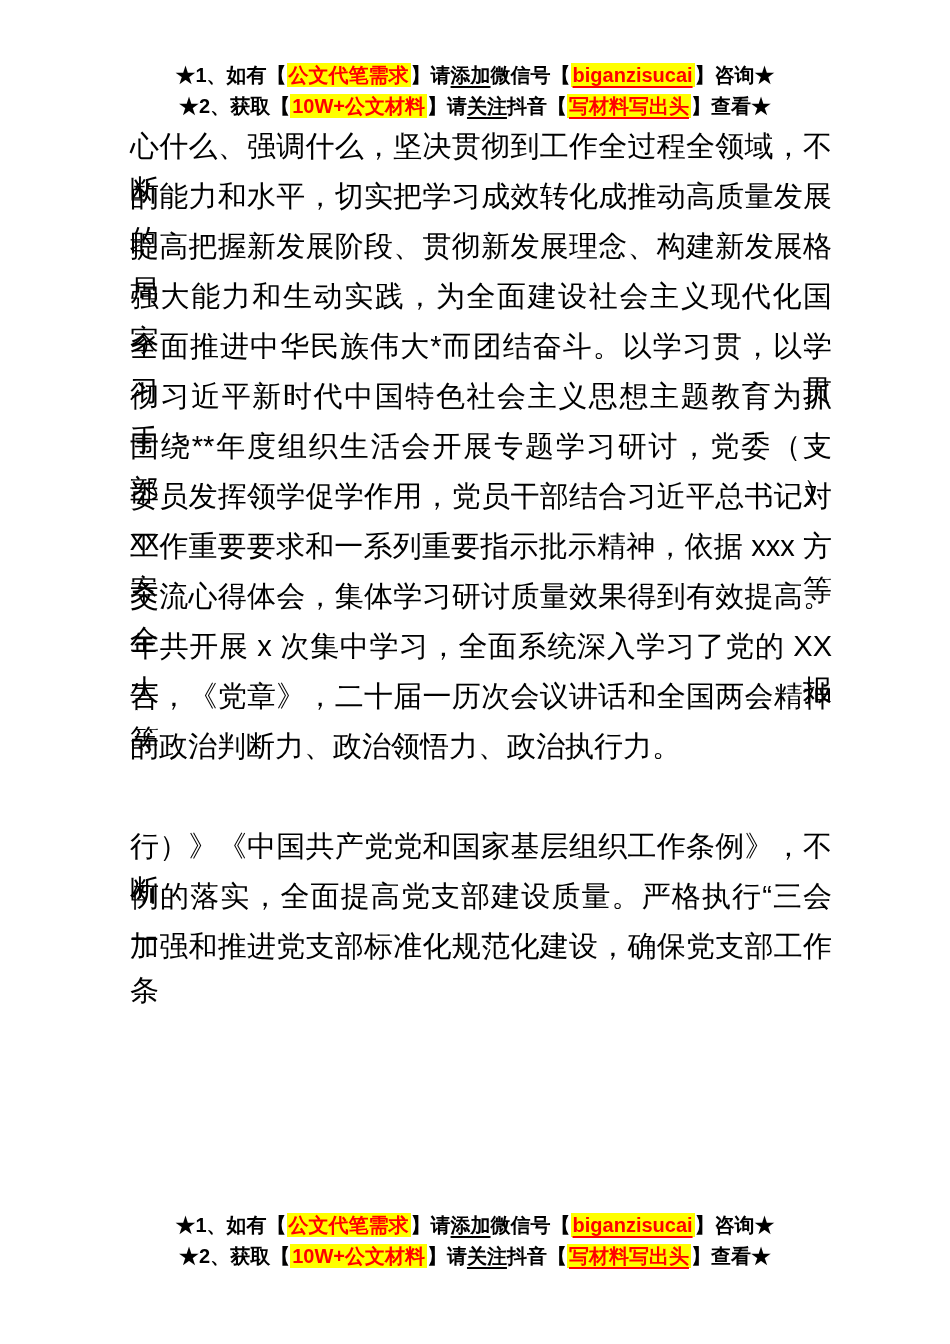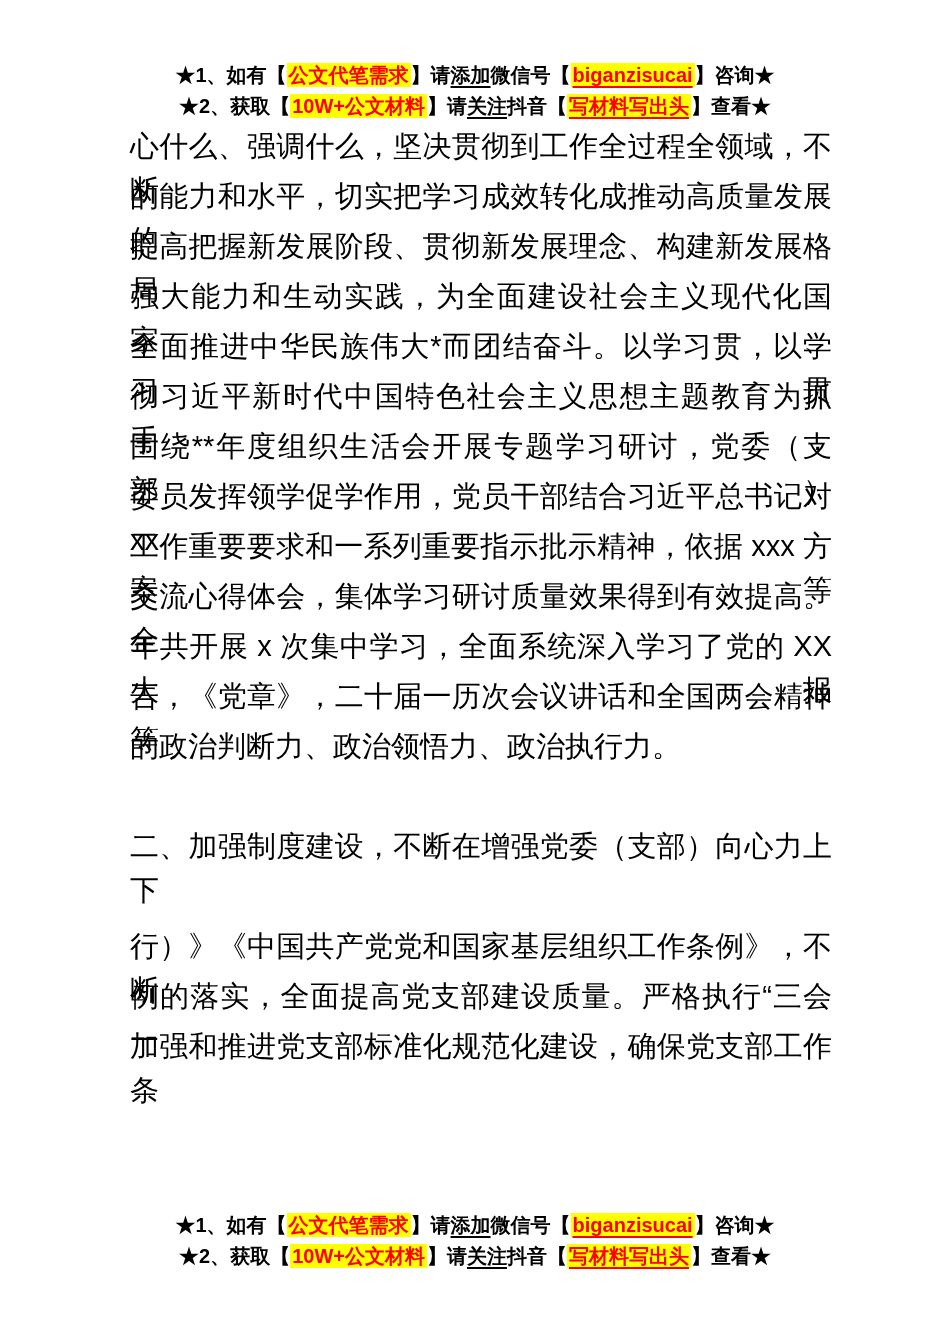--- a/index.html
+++ b/index.html
@@ -83,21 +83,20 @@
     <div class="bline">彻习近平新时代中国特色社会主义思想主题教育为抓手，</div>
     <div class="bline">围绕**年度组织生活会开展专题学习研讨，党委（支部）</div>
     <div class="bline">委员发挥领学促学作用，党员干部结合习近平总书记对 xx</div>
     <div class="bline">工作重要要求和一系列重要指示批示精神，依据 xxx 方案等</div>
     <div class="bline">交流心得体会，集体学习研讨质量效果得到有效提高。全</div>
     <div class="bline">年共开展 x 次集中学习，全面系统深入学习了党的 XX 大报</div>
     <div class="bline">告，《党章》，二十届一历次会议讲话和全国两会精神等</div>
     <div class="bline short">的政治判断力、政治领悟力、政治执行力。</div>
   </div>
   <div class="gap-before">
-    <div class="bline">二、加强制度建设，不断在增强党委（支部）向心力上下</div>
   </div>
   <div class="gap-before">
     <div class="bline">行）》《中国共产党党和国家基层组织工作条例》，不断</div>
     <div class="bline">例的落实，全面提高党支部建设质量。严格执行“三会一</div>
     <div class="bline">加强和推进党支部标准化规范化建设，确保党支部工作条</div>
   </div>
 </div>
 
 <div class="promo-banner bottom">
   <div class="promo-line"><span>★1、如有【</span><span class="hl red">公文代笔需求</span><span>】请</span><span class="u-black">添加</span><span>微信号【</span><span class="hl red u-red">biganzisucai</span><span>】咨询★</span></div>

